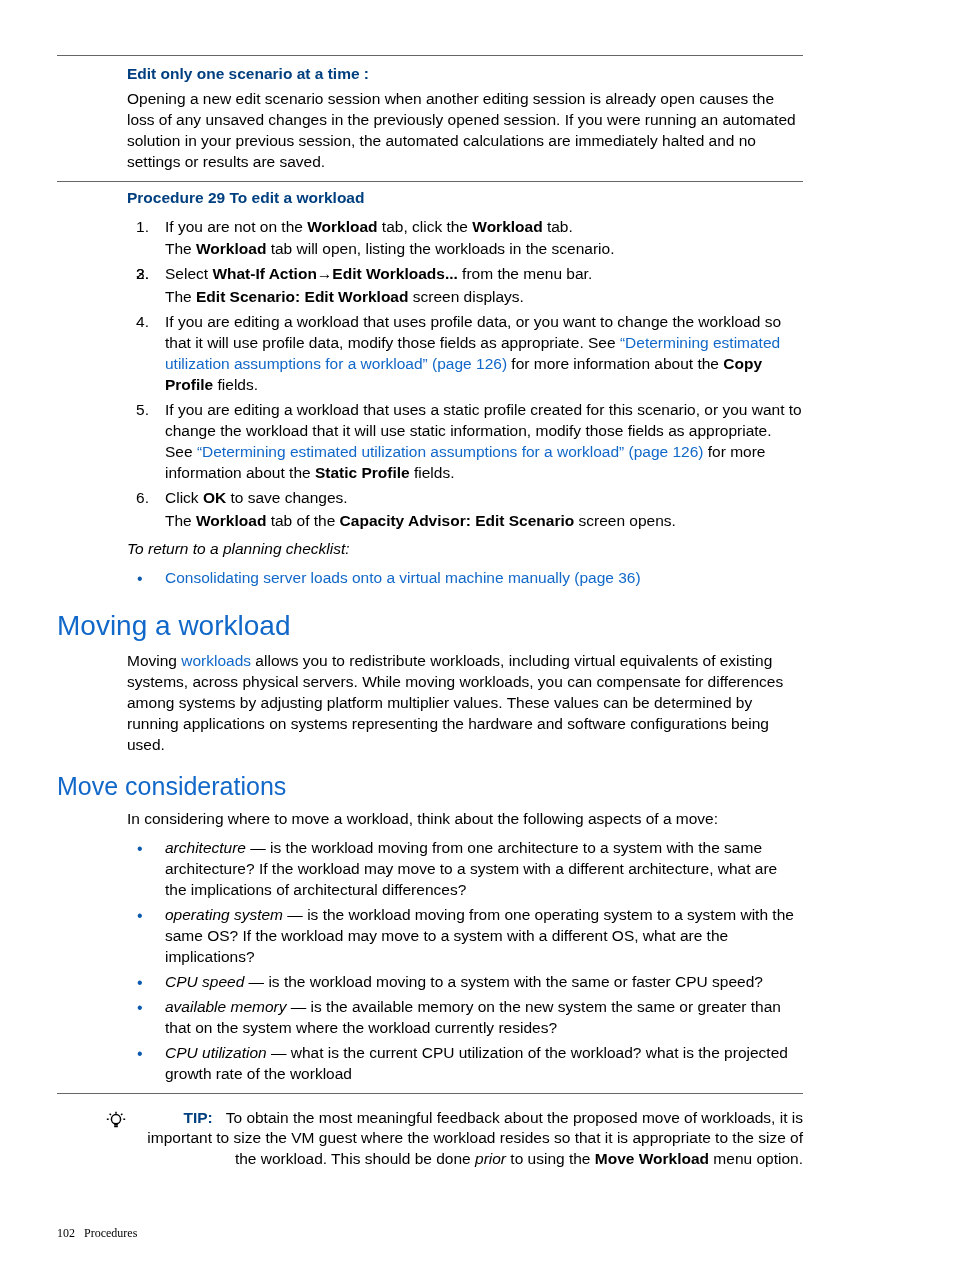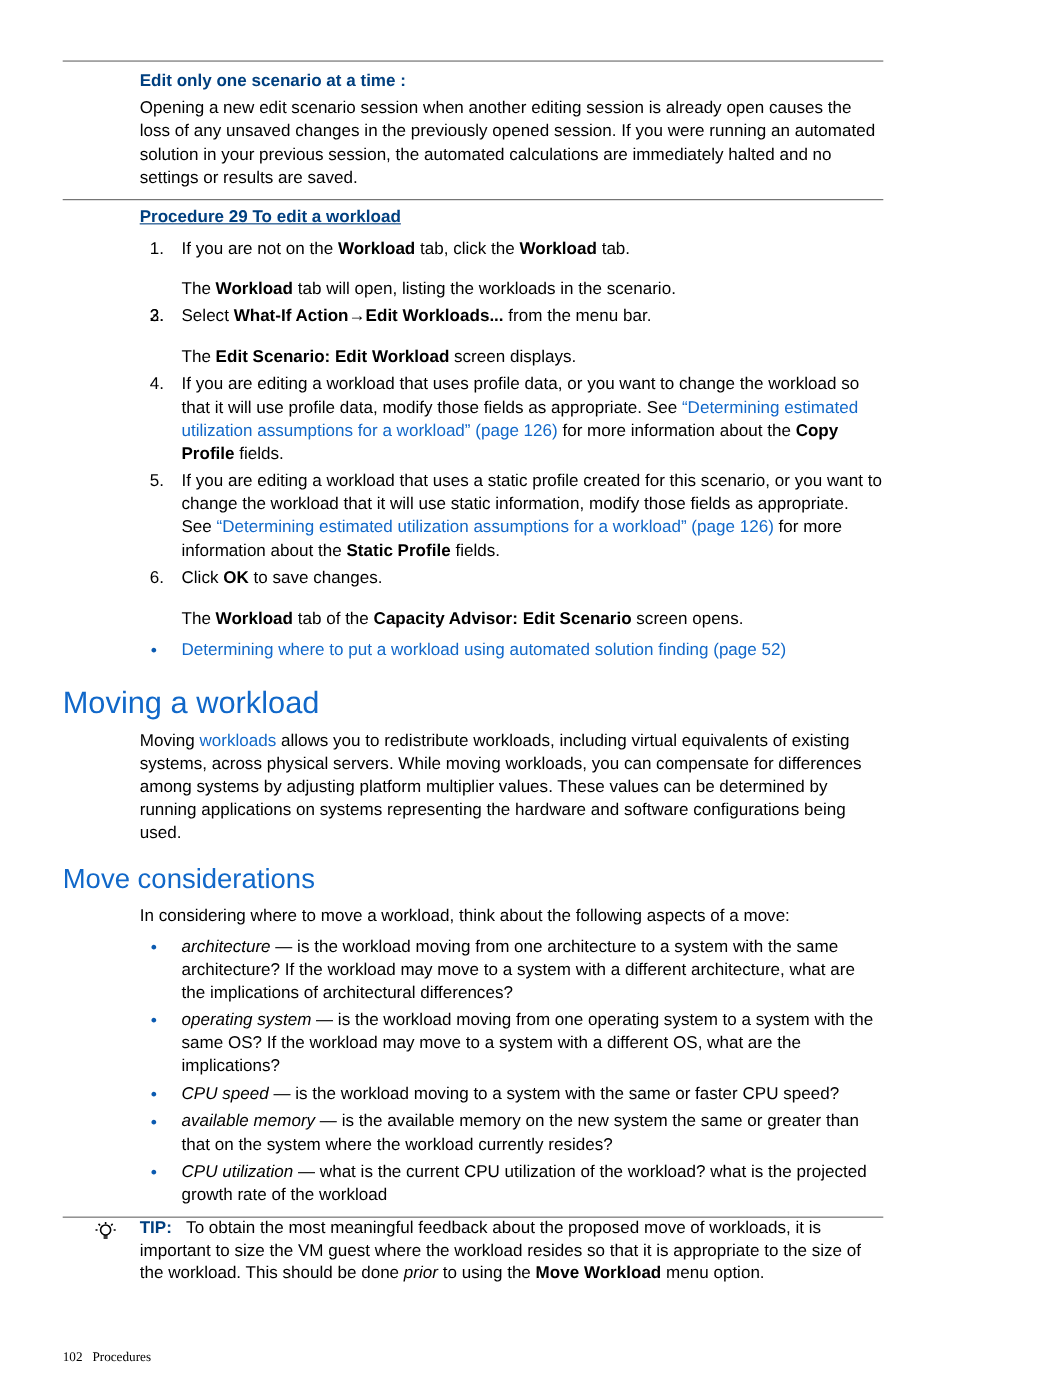--- a/index.html
+++ b/index.html
@@ -32,41 +32,40 @@
     font-weight: bold;
     margin: 8px 0 4px 0;
   }
   .para {
     margin: 2px 0 8px 0;
   }
   .proc-title {
     color: #003f7f;
     font-weight: bold;
     margin: 6px 0 8px 0;
-    text-decoration: underline;
   }
   ol.steps {
     margin: 0 0 8px 0;
     padding-left: 0;
     list-style: none;
   }
   ol.steps > li {
     position: relative;
     padding-left: 38px;
     margin-bottom: 4px;
   }
   ol.steps > li > .num {
     position: absolute;
     left: 0;
     top: 0;
     width: 22px;
     text-align: right;
   }
   .step-sub {
-    margin-top: 16px;
+    margin-top: 2px;
   }
   b { font-weight: bold; }
   .link { color: #1168c9; }
   .italic { font-style: italic; }
   ul.bullets {
     list-style: none;
     margin: 4px 0 8px 0;
     padding-left: 0;
   }
   ul.bullets > li {
@@ -90,21 +89,22 @@
   }
   .h3 {
     color: #1168c9;
     font-size: 25px;
     font-weight: normal;
     margin: 14px 0 6px 0;
   }
   .tip-row {
     display: flex;
     align-items: flex-start;
-    margin-top: 0;
+    margin-top: 14px;
+    text-align: right;
   }
   .tip-icon {
     width: 70px;
     flex: 0 0 70px;
     padding-left: 28px;
     padding-top: 2px;
     box-sizing: border-box;
     font-size: 20px;
   }
   .tip-body {
@@ -165,22 +165,23 @@
       </li>
       <li>
         <span class="num">6.</span>
         <span>Click </span><b>OK</b><span>  to save changes.</span>
         <div class="step-sub">
           <span>The </span><b>Workload</b><span> tab of the </span><b>Capacity Advisor: Edit Scenario</b><span> screen opens.</span>
         </div>
       </li>
     </ol>
 
+    <div class="para italic">To return to a planning checklist:</div>
     <ul class="bullets">
-      <li><span class="link">Determining where to put a workload using automated solution finding (page 52)</span></li>
+      <li><span class="link">Consolidating server loads onto a virtual machine manually (page 36)</span></li>
     </ul>
   </div>
 
   <div class="h2">Moving a workload</div>
   <div class="block para">
     <span>Moving </span><span class="link">workloads</span><span> allows you to redistribute workloads, including virtual equivalents of existing systems, across physical servers. While moving workloads, you can compensate for differences among systems by adjusting platform multiplier values. These values can be determined by running applications on systems representing the hardware and software configurations being used.</span>
   </div>
 
   <div class="h3">Move considerations</div>
   <div class="block">

